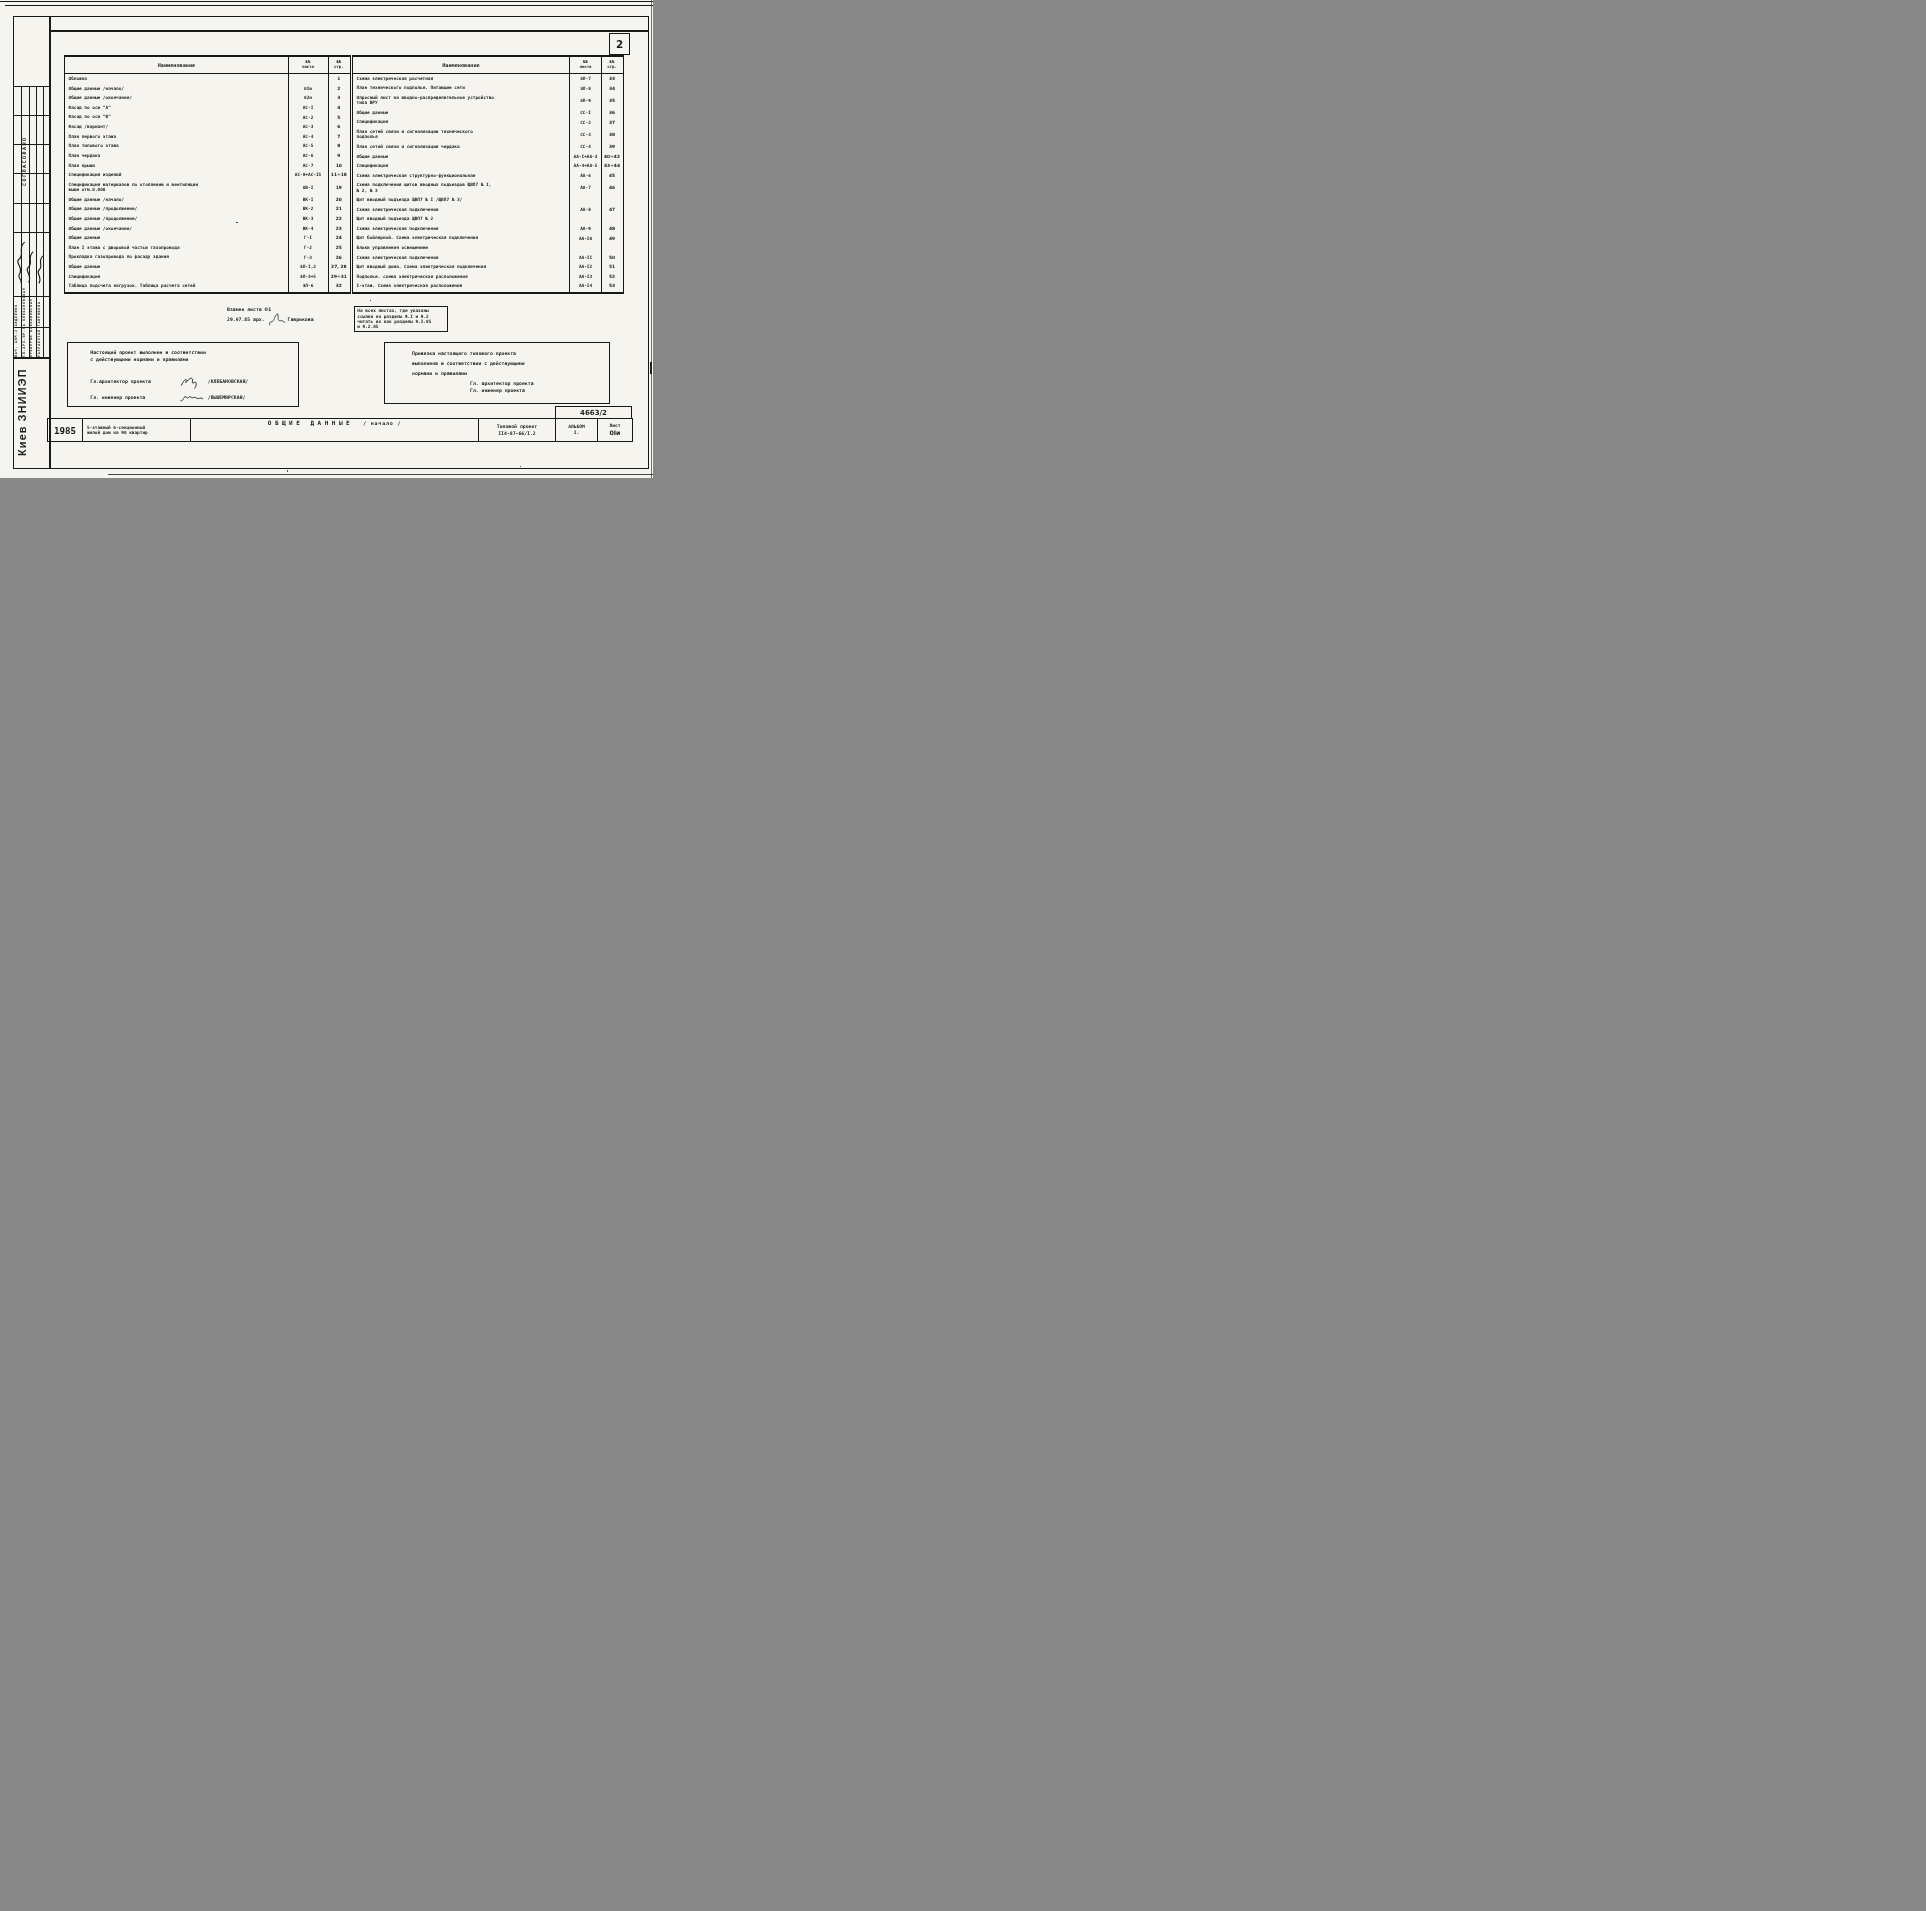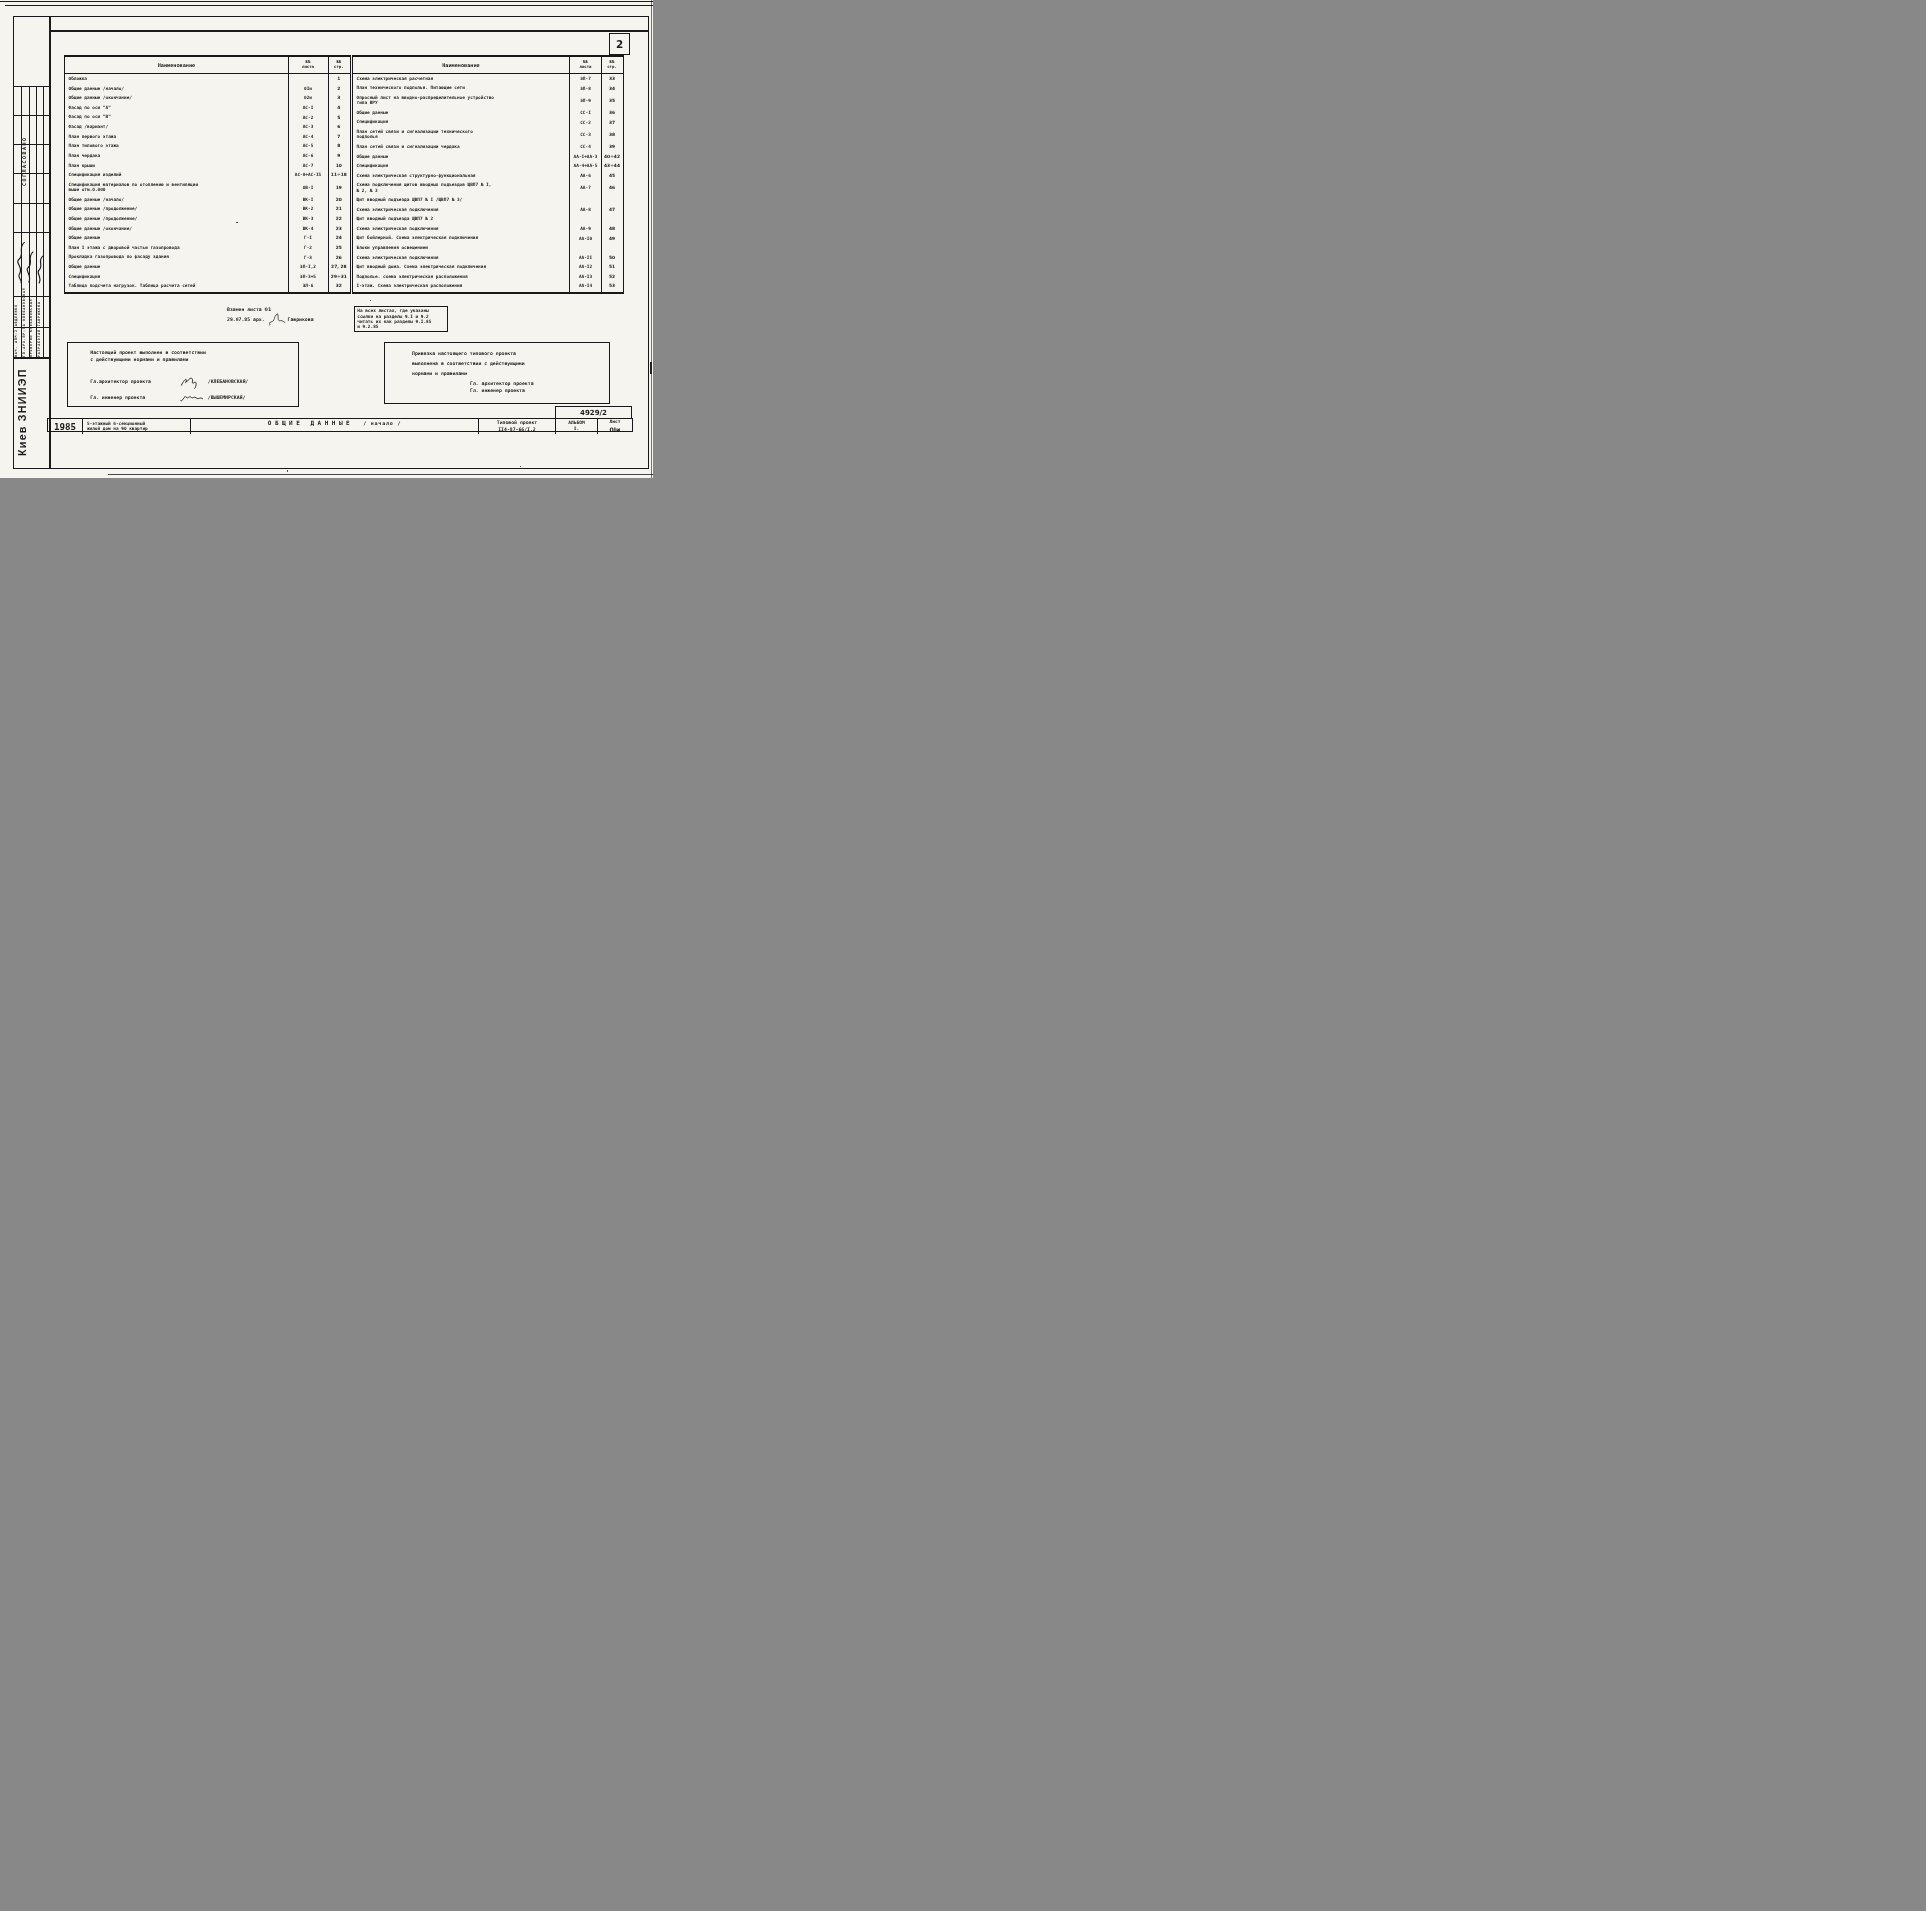--- a/index.html
+++ b/index.html
@@ -48,21 +48,21 @@
   .sig-row{display:flex;align-items:center;margin-top:2.3px;}
   .sig-row .role{width:89px;}
   .sig-row .sname{margin-left:3.1px;}
   .stmt-right{left:384px;width:226px;height:62px;padding:7.7px 0 0 27px;}
   .stmt-right .ln{margin-bottom:5px;}
   .stmt-right .roles{margin:3.9px 0 0 58px;line-height:1.45;}
 
   
   .order-box{position:absolute;left:555px;top:406px;width:77px;height:13px;border:1.5px solid #181818;
              display:flex;align-items:center;justify-content:center;font-size:7px;}
-  .titleblock{position:absolute;left:47px;top:418px;width:586px;height:14px;border:1.9px solid #181818;
+  .titleblock{position:absolute;left:47px;top:418px;width:586px;height:24px;border:1.9px solid #181818;
               display:grid;grid-template-columns:34px 108px 288px 77px 42px 1fr;}
   .tb-cell{border-left:1.5px solid #181818;display:flex;flex-direction:column;align-items:center;justify-content:center;}
   .tb-cell:first-child{border-left:none;}
   .tb-year{font-size:9.2px;font-weight:700;}
   .tb-obj{font-size:4.4px;font-weight:700;line-height:1.25;align-items:flex-start;padding-left:3.9px;}
   .tb-title-row{flex-direction:row;gap:10px;align-items:baseline;justify-content:center;}
   .tb-title{font-size:6px;font-weight:700;letter-spacing:3.5px;}
   .tb-subtitle{font-size:5px;font-weight:700;letter-spacing:0.8px;}
   .tb-proj{font-size:4.8px;font-weight:700;line-height:1.5;}
   .tb-small{font-size:4.6px;font-weight:700;line-height:1.3;}
@@ -466,21 +466,21 @@
     <div class="ln">Привязка настоящего типового проекта</div>
     <div class="ln">выполнена в соответствии с действующими</div>
     <div class="ln">нормами и правилами</div>
     <div class="roles">
       <div>Гл. архитектор проекта</div>
       <div>Гл. инженер проекта</div>
     </div>
   </div>
 
   <div class="order-box">
-    <span class="hand">4929/2</span>
+    <span class="hand">4663/2</span>
   </div>
 
   <div class="titleblock">
     <div class="tb-cell tb-year">1985</div>
     <div class="tb-cell tb-obj">
       <div>5-этажный 6-секционный</div>
       <div>жилой дом на 90 квартир</div>
     </div>
     <div class="tb-cell tb-title-row">
       <span class="tb-title">ОБЩИЕ ДАННЫЕ</span>

